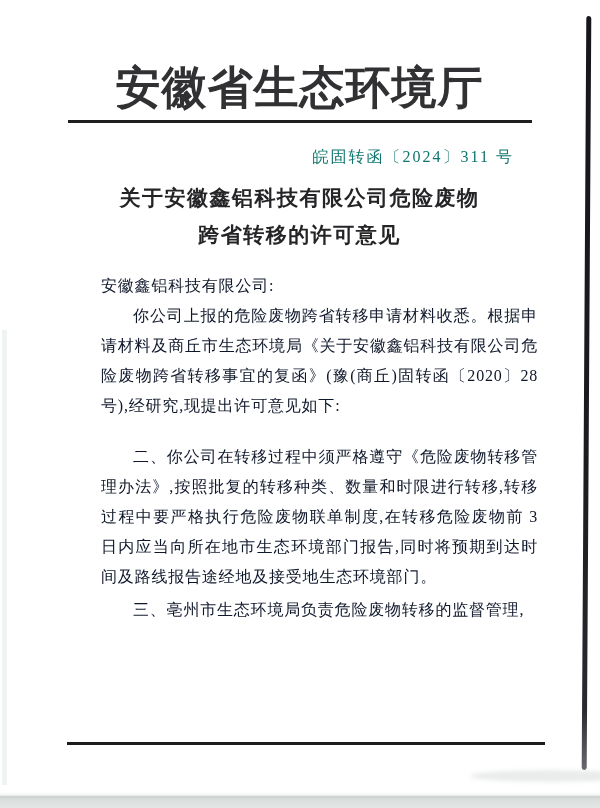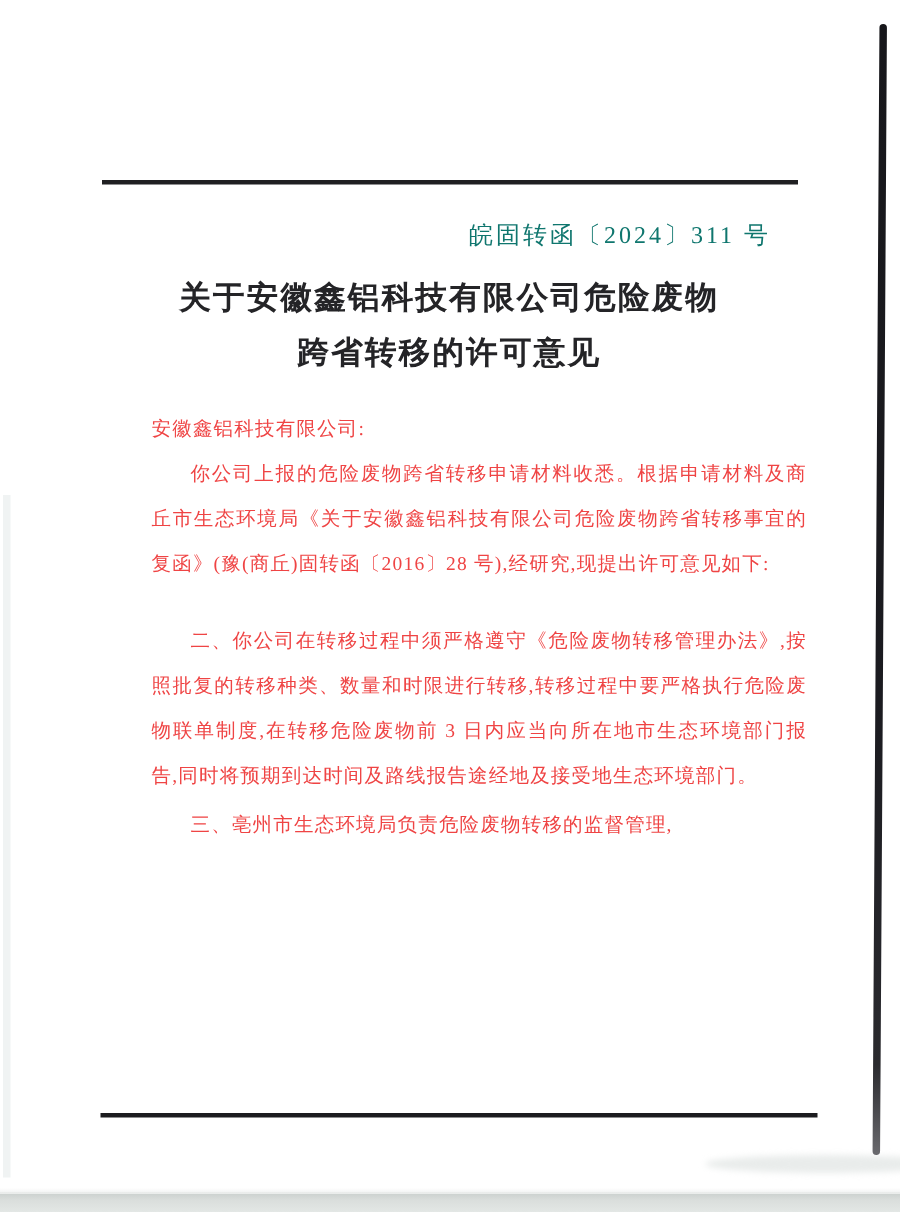--- a/index.html
+++ b/index.html
@@ -51,24 +51,24 @@
     font-weight: bold;
     line-height: 37px;
     letter-spacing: 1.5px;
     color: #242427;
   }
 
   
   .body-text {
     position: absolute;
     left: 101px; top: 271px; width: 437px;
-    font-size: 13px;
+    font-size: 16px;
     line-height: 30px;
     letter-spacing: 0.8px;
-    color: #ef4444;
+    color: #0f172a;
     text-align: justify;
     text-justify: inter-character;
   }
   .body-text p { margin: 0; text-align: justify; text-align-last: left; }
   .body-text p.indent { text-indent: 2em; }
   .body-text p.gap-lg { margin-top: 21px; }
   .body-text p.gap-sm { margin-top: 3px; }
 
   
   .footer-rule {
@@ -114,33 +114,34 @@
     left: 0; top: -4px;
     width: 600px; height: 4px;
     background: linear-gradient(180deg, rgba(255,255,255,0) 0%, #eef0ef 100%);
   }
 </style>
 </head>
 <body>
 
 <div class="page">
 
+  <div class="agency">安徽省生态环境厅</div>
 
   <div class="header-rule"></div>
 
   <div class="doc-number">皖固转函〔2024〕311 号</div>
 
   <div class="title">
     <div>关于安徽鑫铝科技有限公司危险废物</div>
     <div>跨省转移的许可意见</div>
   </div>
 
   <div class="body-text">
     <p>安徽鑫铝科技有限公司:</p>
-    <p class="indent">你公司上报的危险废物跨省转移申请材料收悉。根据申请材料及商丘市生态环境局《关于安徽鑫铝科技有限公司危险废物跨省转移事宜的复函》(豫(商丘)固转函〔2016〕28 号),经研究,现提出许可意见如下:</p>
+    <p class="indent">你公司上报的危险废物跨省转移申请材料收悉。根据申请材料及商丘市生态环境局《关于安徽鑫铝科技有限公司危险废物跨省转移事宜的复函》(豫(商丘)固转函〔2020〕28 号),经研究,现提出许可意见如下:</p>
     <p class="indent gap-lg">二、你公司在转移过程中须严格遵守《危险废物转移管理办法》,按照批复的转移种类、数量和时限进行转移,转移过程中要严格执行危险废物联单制度,在转移危险废物前 3 日内应当向所在地市生态环境部门报告,同时将预期到达时间及路线报告途经地及接受地生态环境部门。</p>
     <p class="indent gap-sm">三、亳州市生态环境局负责危险废物转移的监督管理,</p>
   </div>
 
   <div class="footer-rule"></div>
 
   <div class="scan-edge-left-faint"></div>
   <div class="scan-smudge"></div>
   <div class="scan-edge-right"></div>
   <div class="scan-edge-bottom"></div>

